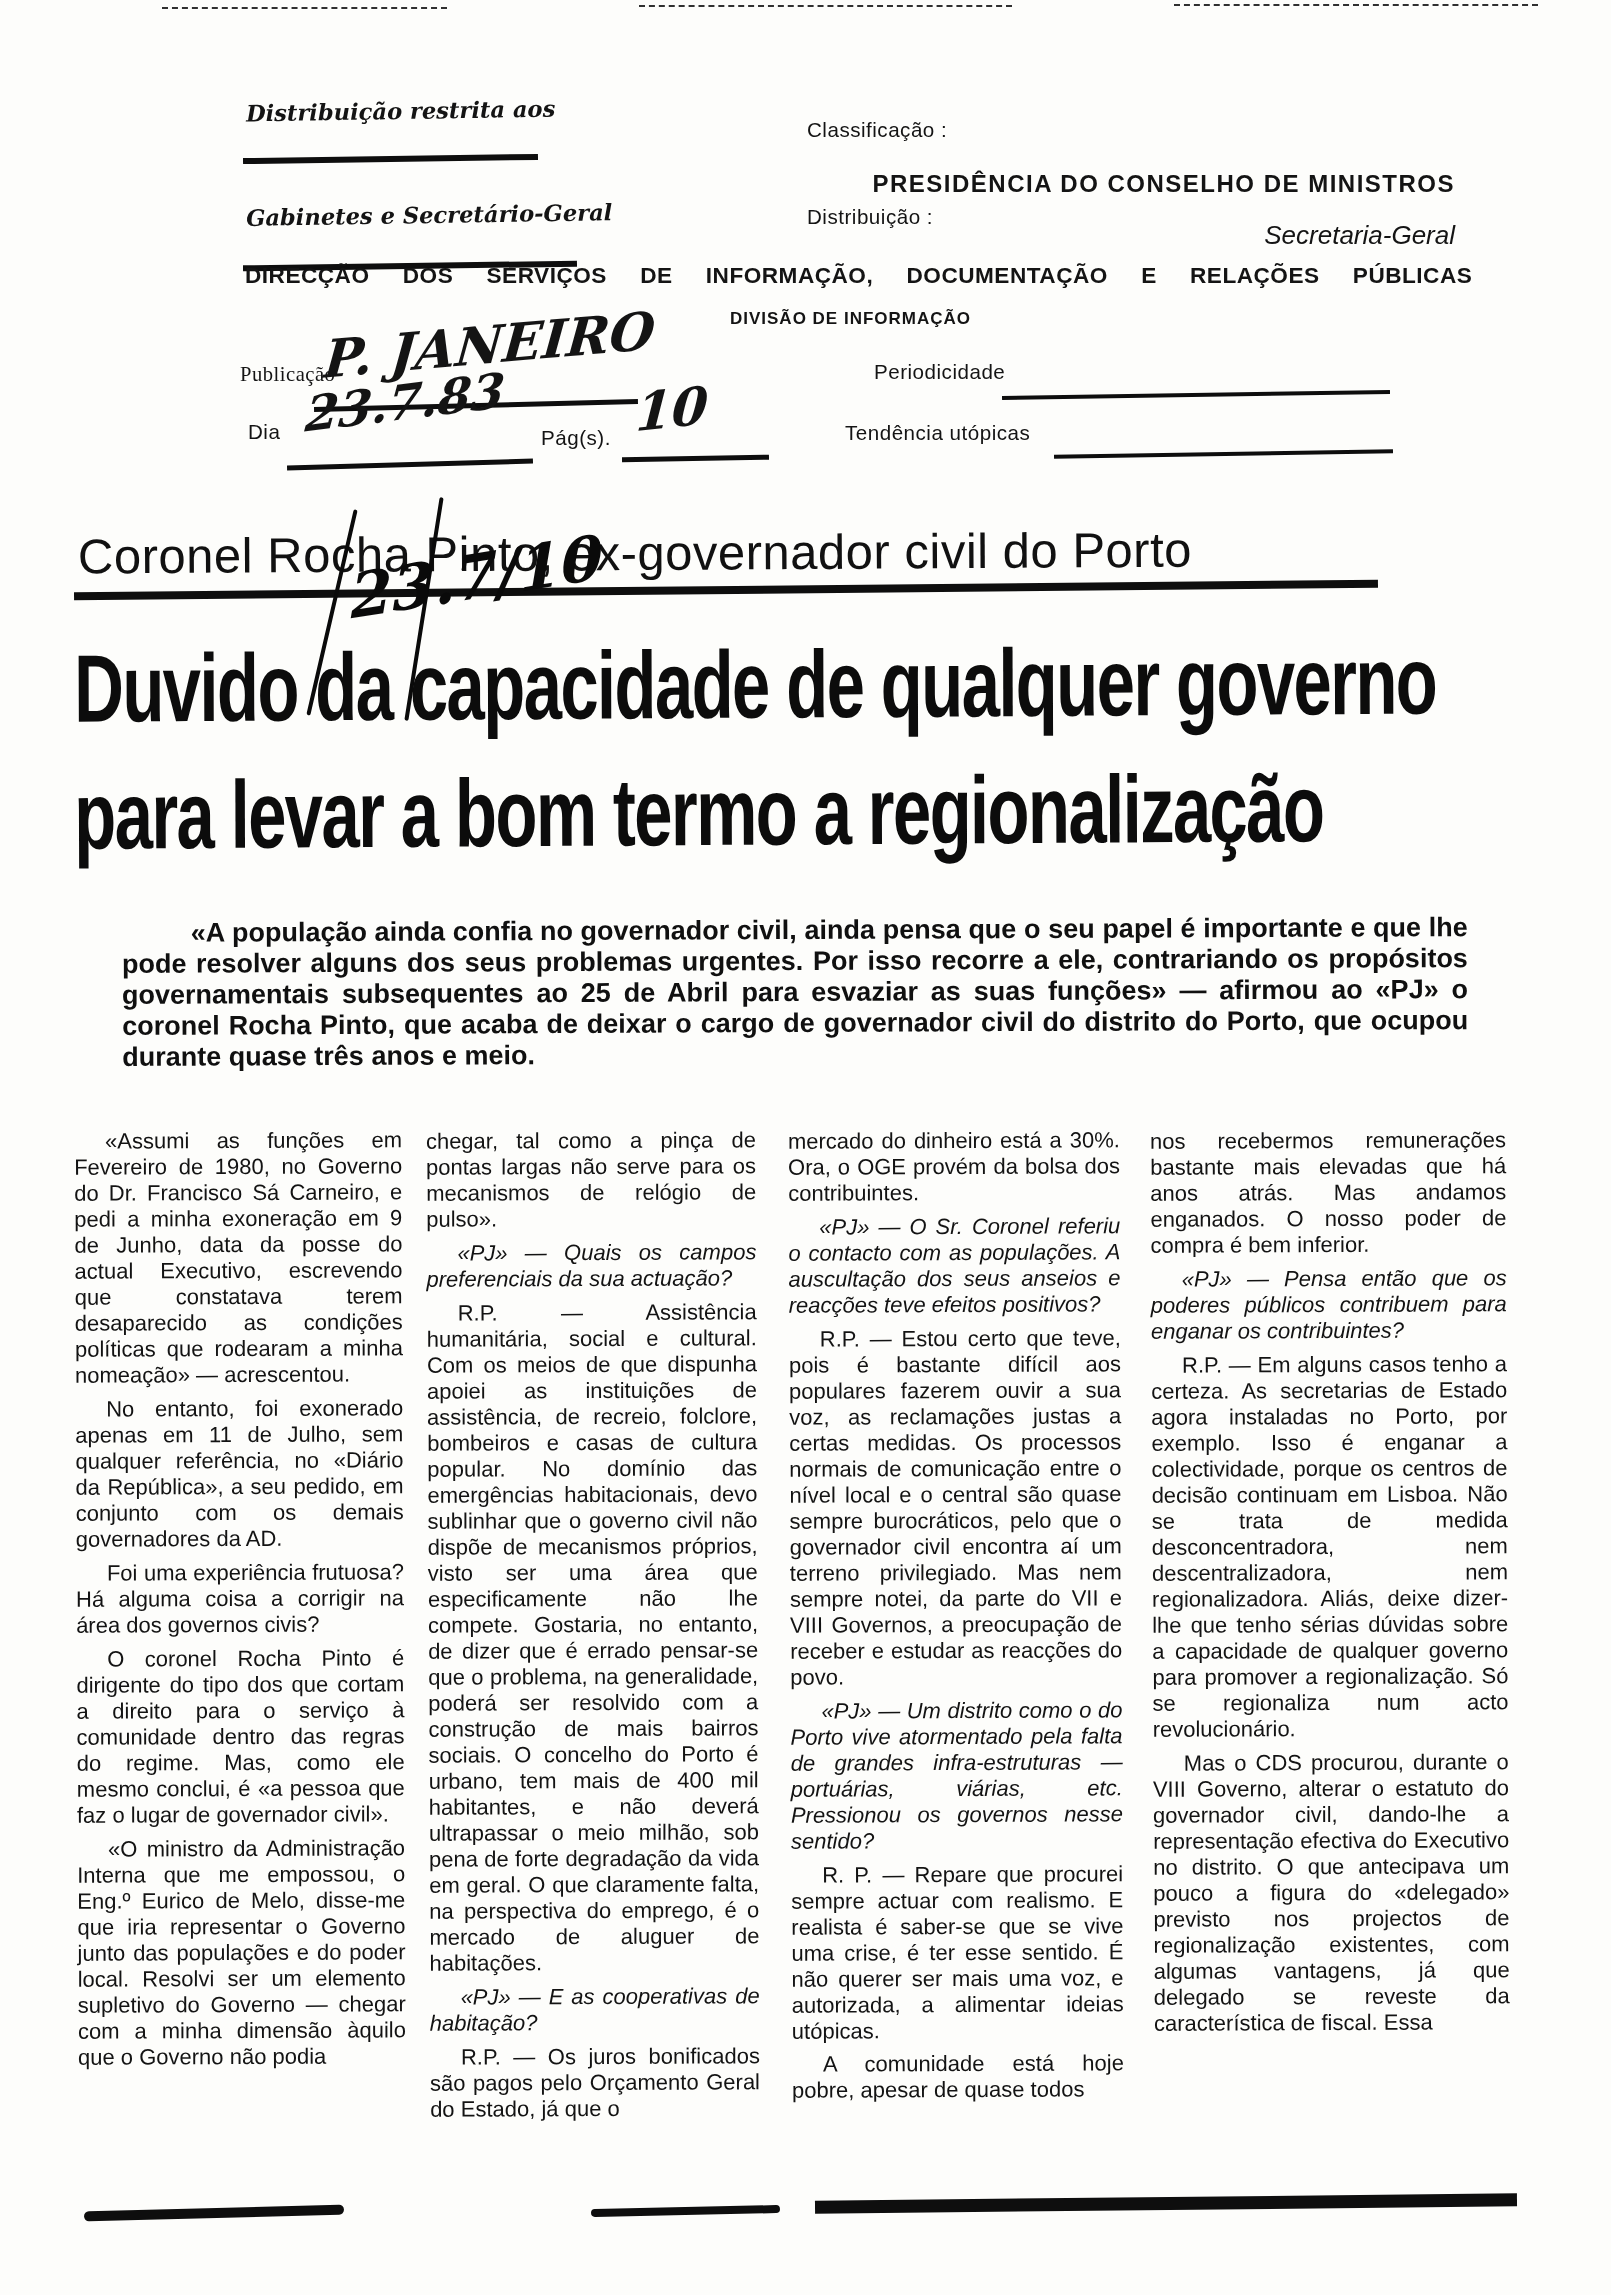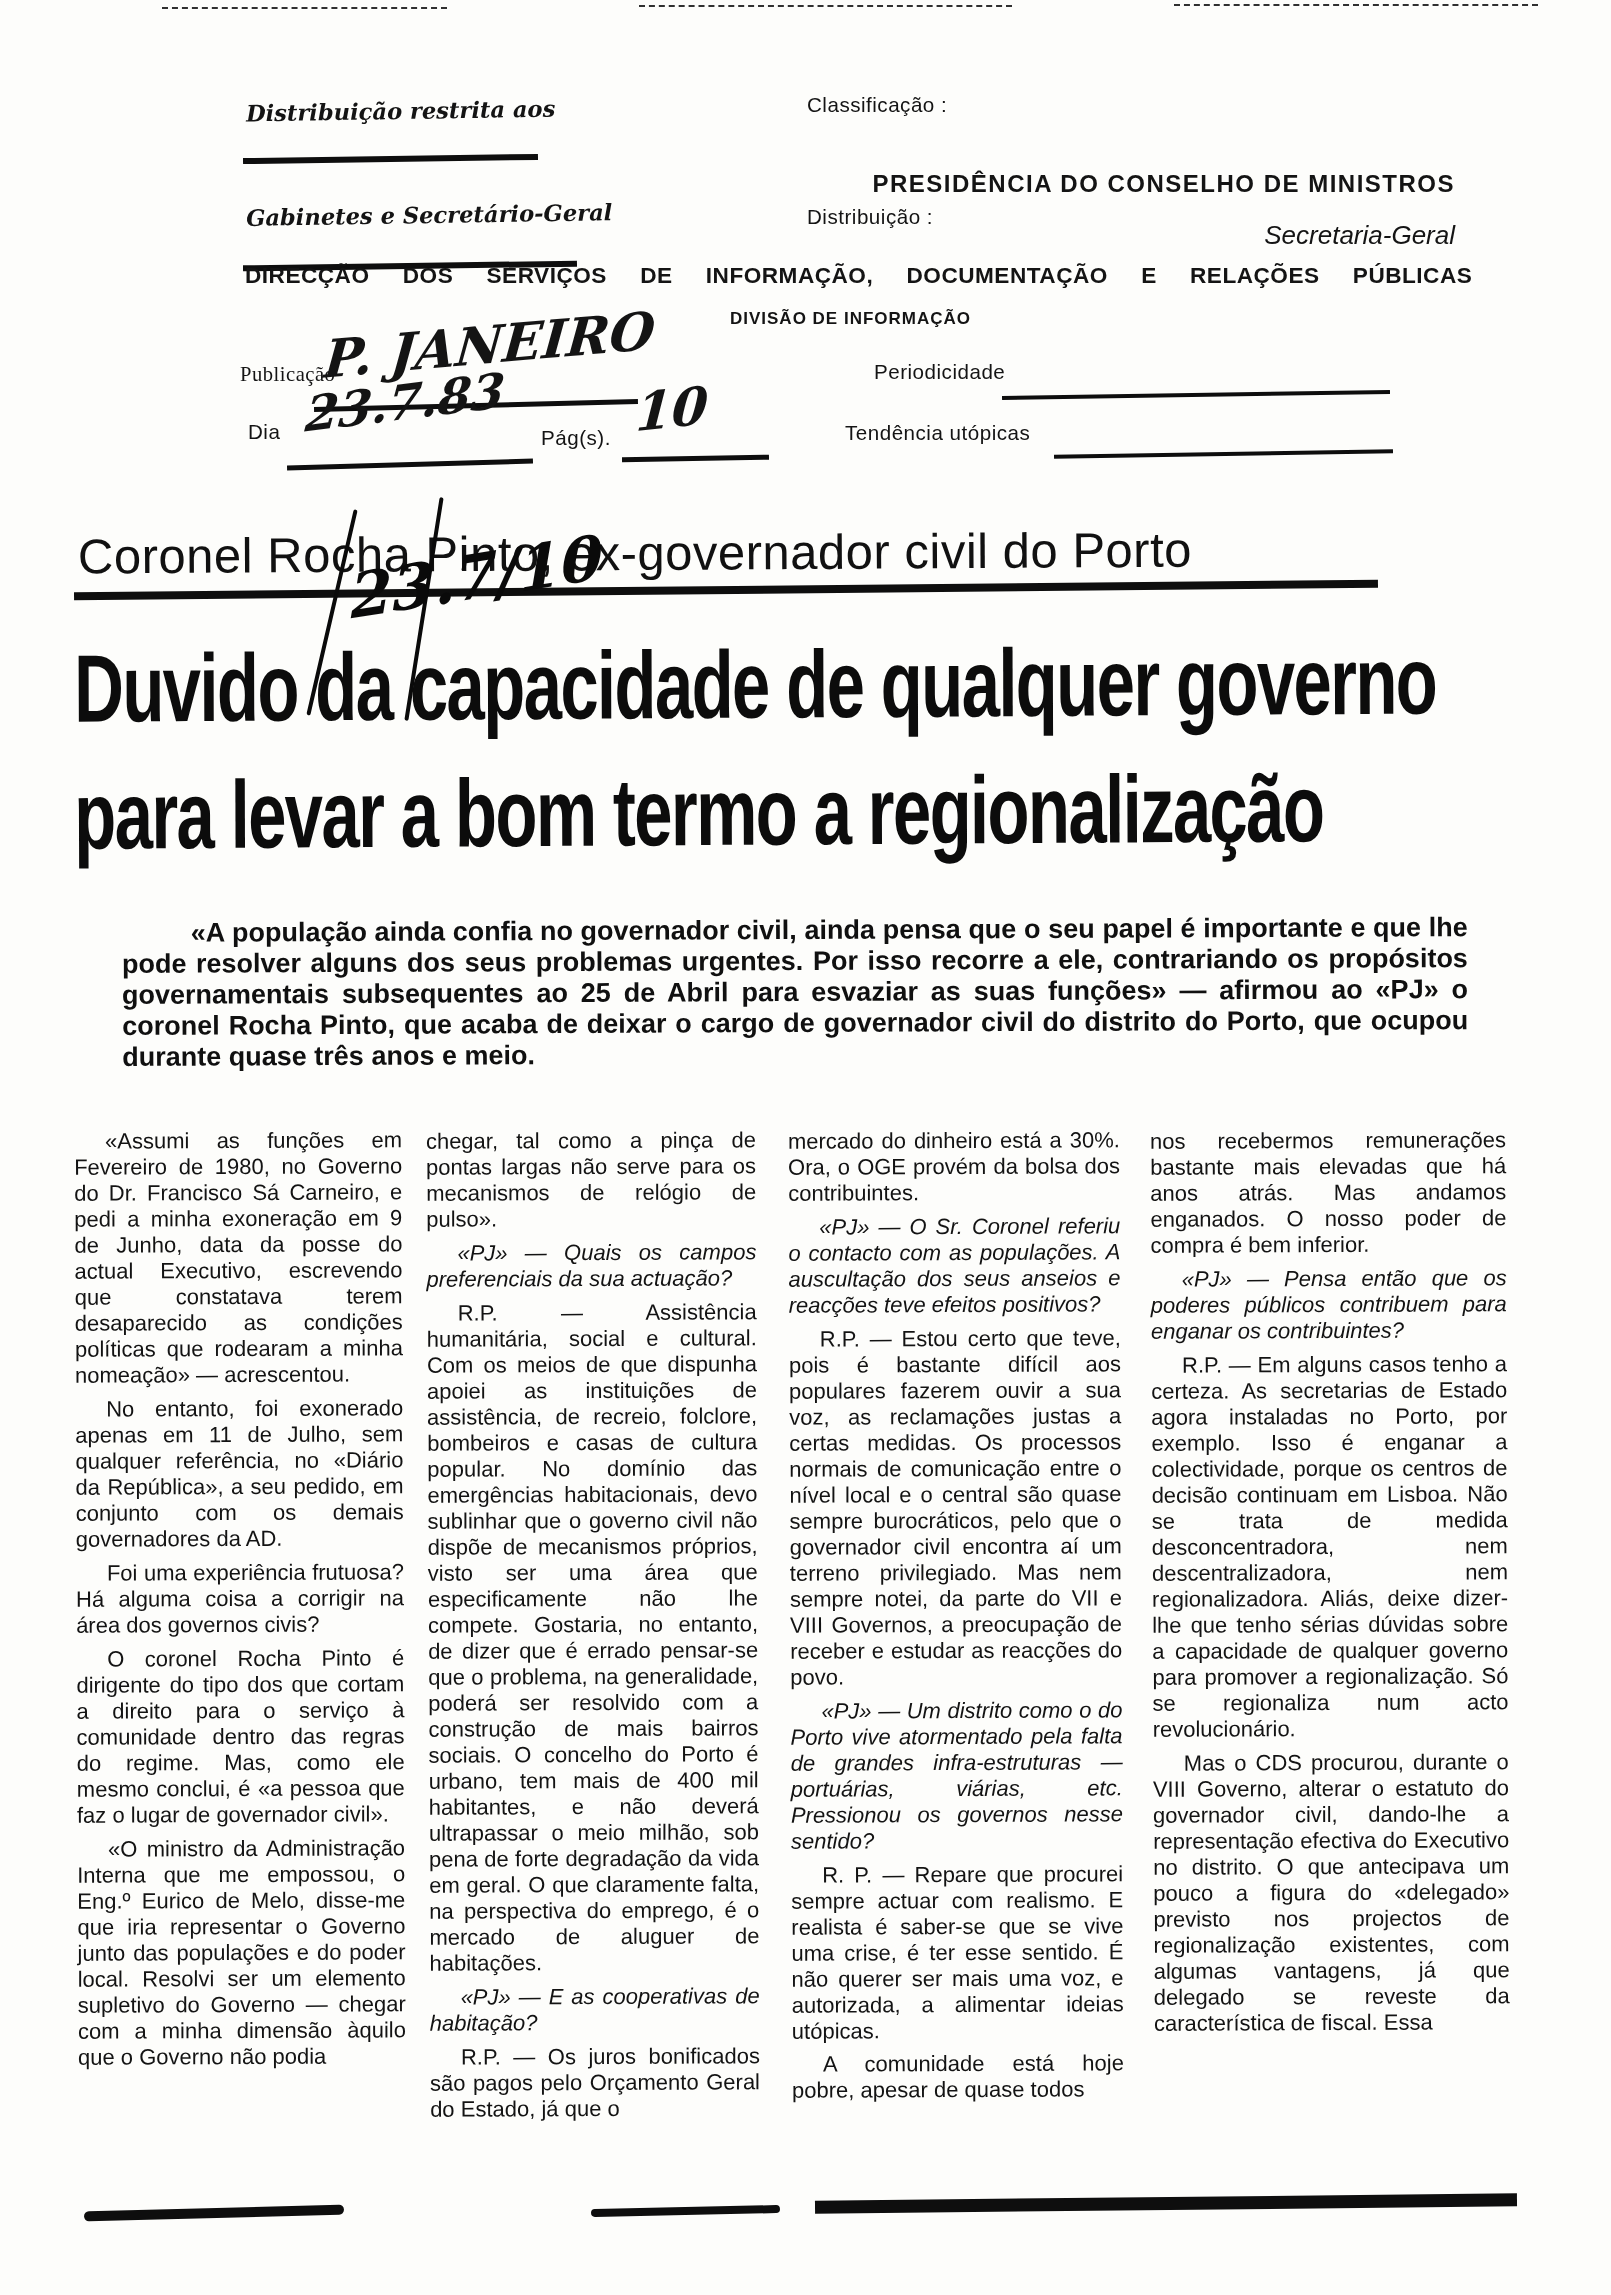--- a/index.html
+++ b/index.html
@@ -41,21 +41,21 @@
 
   <div class="dash" style="left:162px;top:6.9px;width:285px;"></div>
   <div class="dash" style="left:639px;top:4.9px;width:373px;"></div>
   <div class="dash" style="left:1174px;top:3.9px;width:364px;"></div>
 
   <div class="abs restricted" style="left:246px;top:98px;">Distribuição restrita aos</div>
   <div class="bar" style="left:243px;top:156px;width:295px;height:6.4px;transform:rotate(-0.8deg);"></div>
   <div class="abs restricted" style="left:246px;top:202px;">Gabinetes e Secretário-Geral</div>
   <div class="bar" style="left:243px;top:263px;width:334px;height:6.4px;transform:rotate(-0.8deg);"></div>
 
-  <div class="abs formlabel" style="left:807px;top:93px;">Classificação :</div>
+  <div class="abs formlabel" style="left:807px;top:118px;">Classificação :</div>
   <div class="abs formlabel" style="left:807px;top:205px;text-align:center;">Distribuição :</div>
 
   <div class="abs orgtitle" style="left:246px;top:170px;">PRESIDÊNCIA DO CONSELHO DE MINISTROS</div>
   <div class="abs orgsub" style="left:246px;top:220px;">Secretaria-Geral</div>
   <div class="abs orgdiv" style="left:246px;top:309px;">DIVISÃO DE INFORMAÇÃO</div>
   <div class="abs orgdept" style="left:245px;top:263px;">DIRECÇÃO DOS SERVIÇOS DE INFORMAÇÃO, DOCUMENTAÇÃO E RELAÇÕES PÚBLICAS</div>
 
   <div class="abs formlabel" style="left:240px;top:363px;font-family:Liberation Serif, serif;">Publicação</div>
   <div class="abs hand" style="left:324px;top:314px;font-size:52px;transform:rotate(-5deg) skewX(-10deg);">P. JANEIRO</div>
   <div class="bar" style="left:314px;top:403px;width:324px;height:5.4px;transform:rotate(-1.4deg);"></div>

